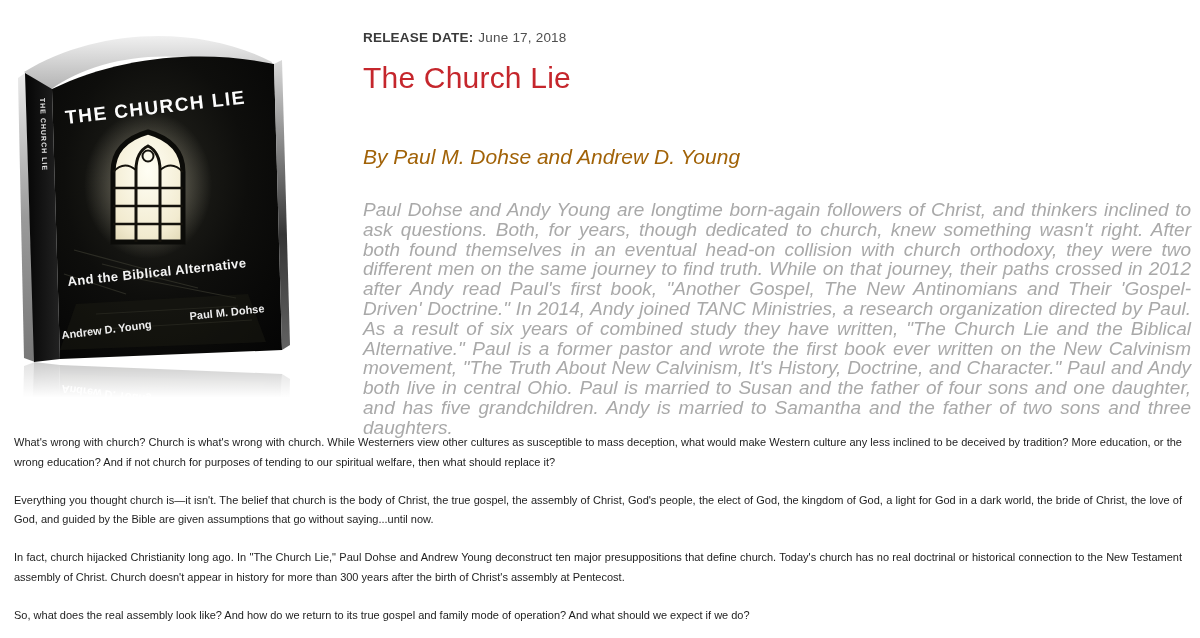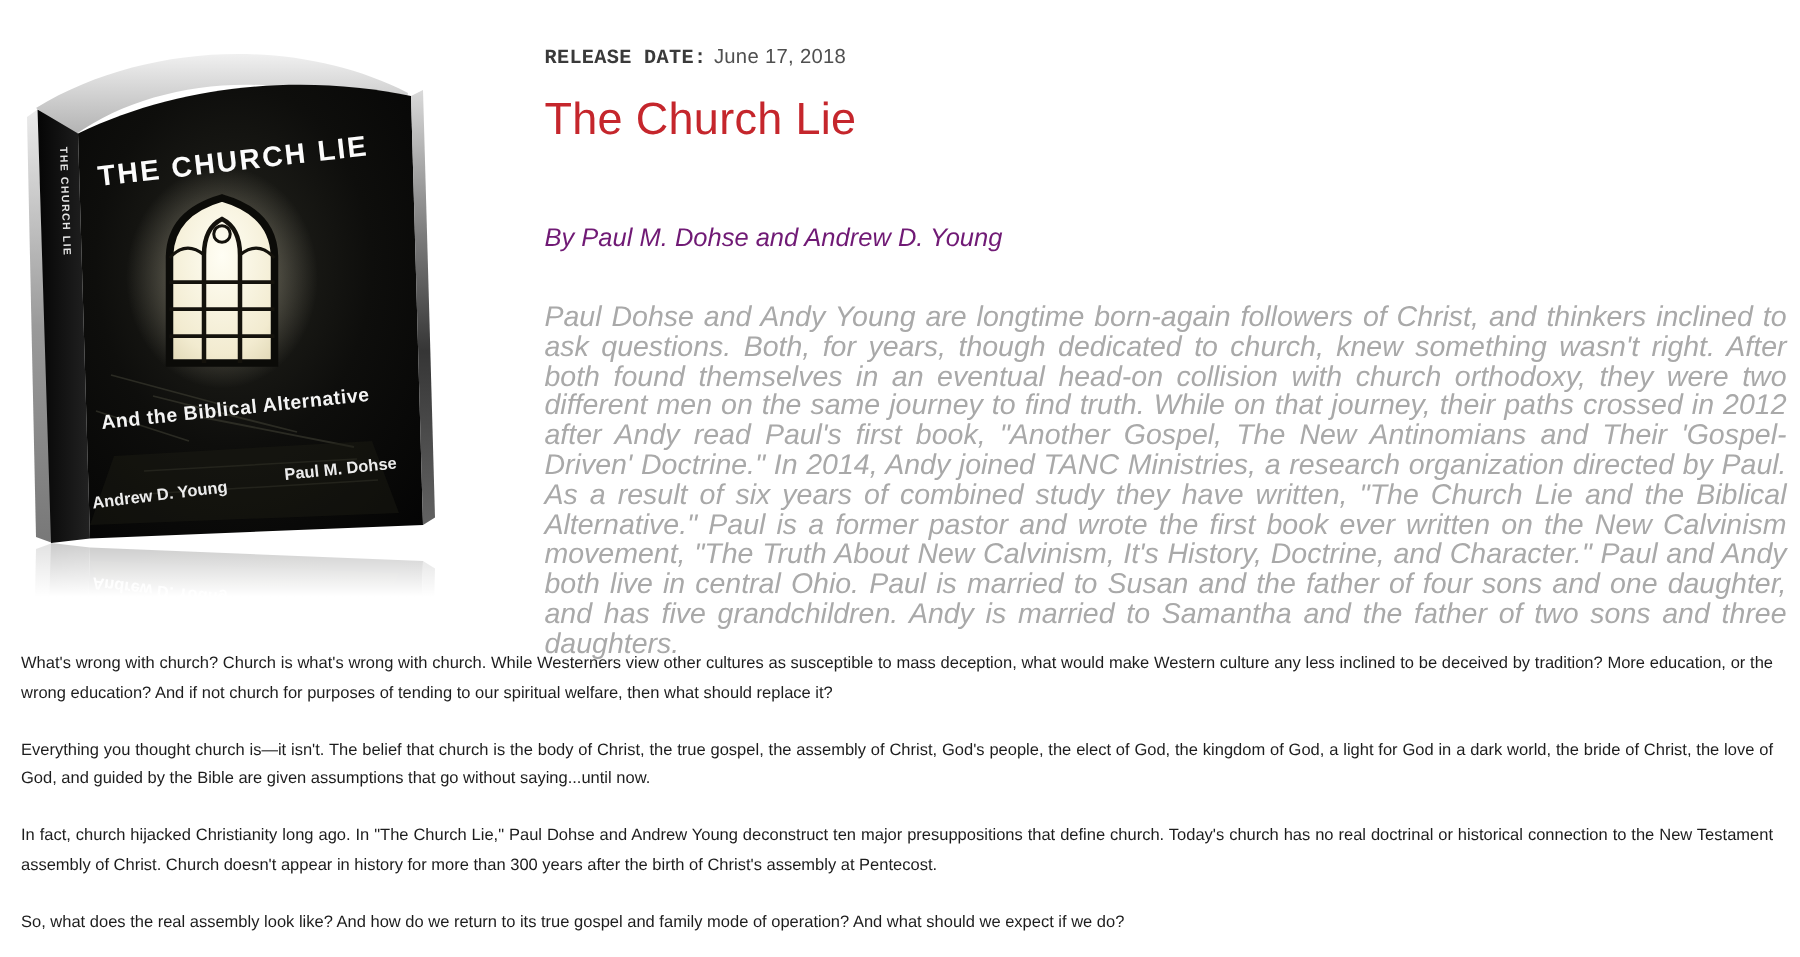--- a/index.html
+++ b/index.html
@@ -7,23 +7,23 @@
     position:relative;width:1200px;height:638px;background:#ffffff;
     font-family:"Liberation Sans",sans-serif;overflow:hidden;
   }
   
   .book{position:absolute;left:6px;top:12px;width:306px;height:392px;}
   .book svg{display:block;}
   .book text{font-family:"Liberation Sans",sans-serif;}
   
   .info{position:absolute;left:363px;top:30px;width:828px;}
   .release{font-size:13.5px;color:#4f4f4f;letter-spacing:.2px;}
-  .release-label{font-weight:bold;color:#3a3a3a;margin-right:5px;font-family:Liberation Mono, monospace;}
+  .release-label{font-weight:bold;color:#3a3a3a;margin-right:5px;}
   .title{margin:16px 0 0 0;font-size:30px;font-weight:400;color:#c5262c;letter-spacing:.2px;line-height:34px;}
-  .byline{margin-top:50px;font-size:17px;font-style:italic;color:#701a75;line-height:23px;}
+  .byline{margin-top:50px;font-size:21px;font-style:italic;color:#a16207;line-height:23px;}
   .bio{margin:32px 0 0 0;font-size:19px;line-height:19.8px;font-style:italic;color:#a9a9a9;text-align:justify;}
   
   .description{position:absolute;left:14px;width:1172px;top:433px;color:#1d1d1d;}
   .description p{margin:0 4px 18px 0;font-size:11px;line-height:19.8px;text-align:justify;}
   .description p:last-child{text-align:left;}
 </style>
 </head>
 <body>
 
 <div class="page">

